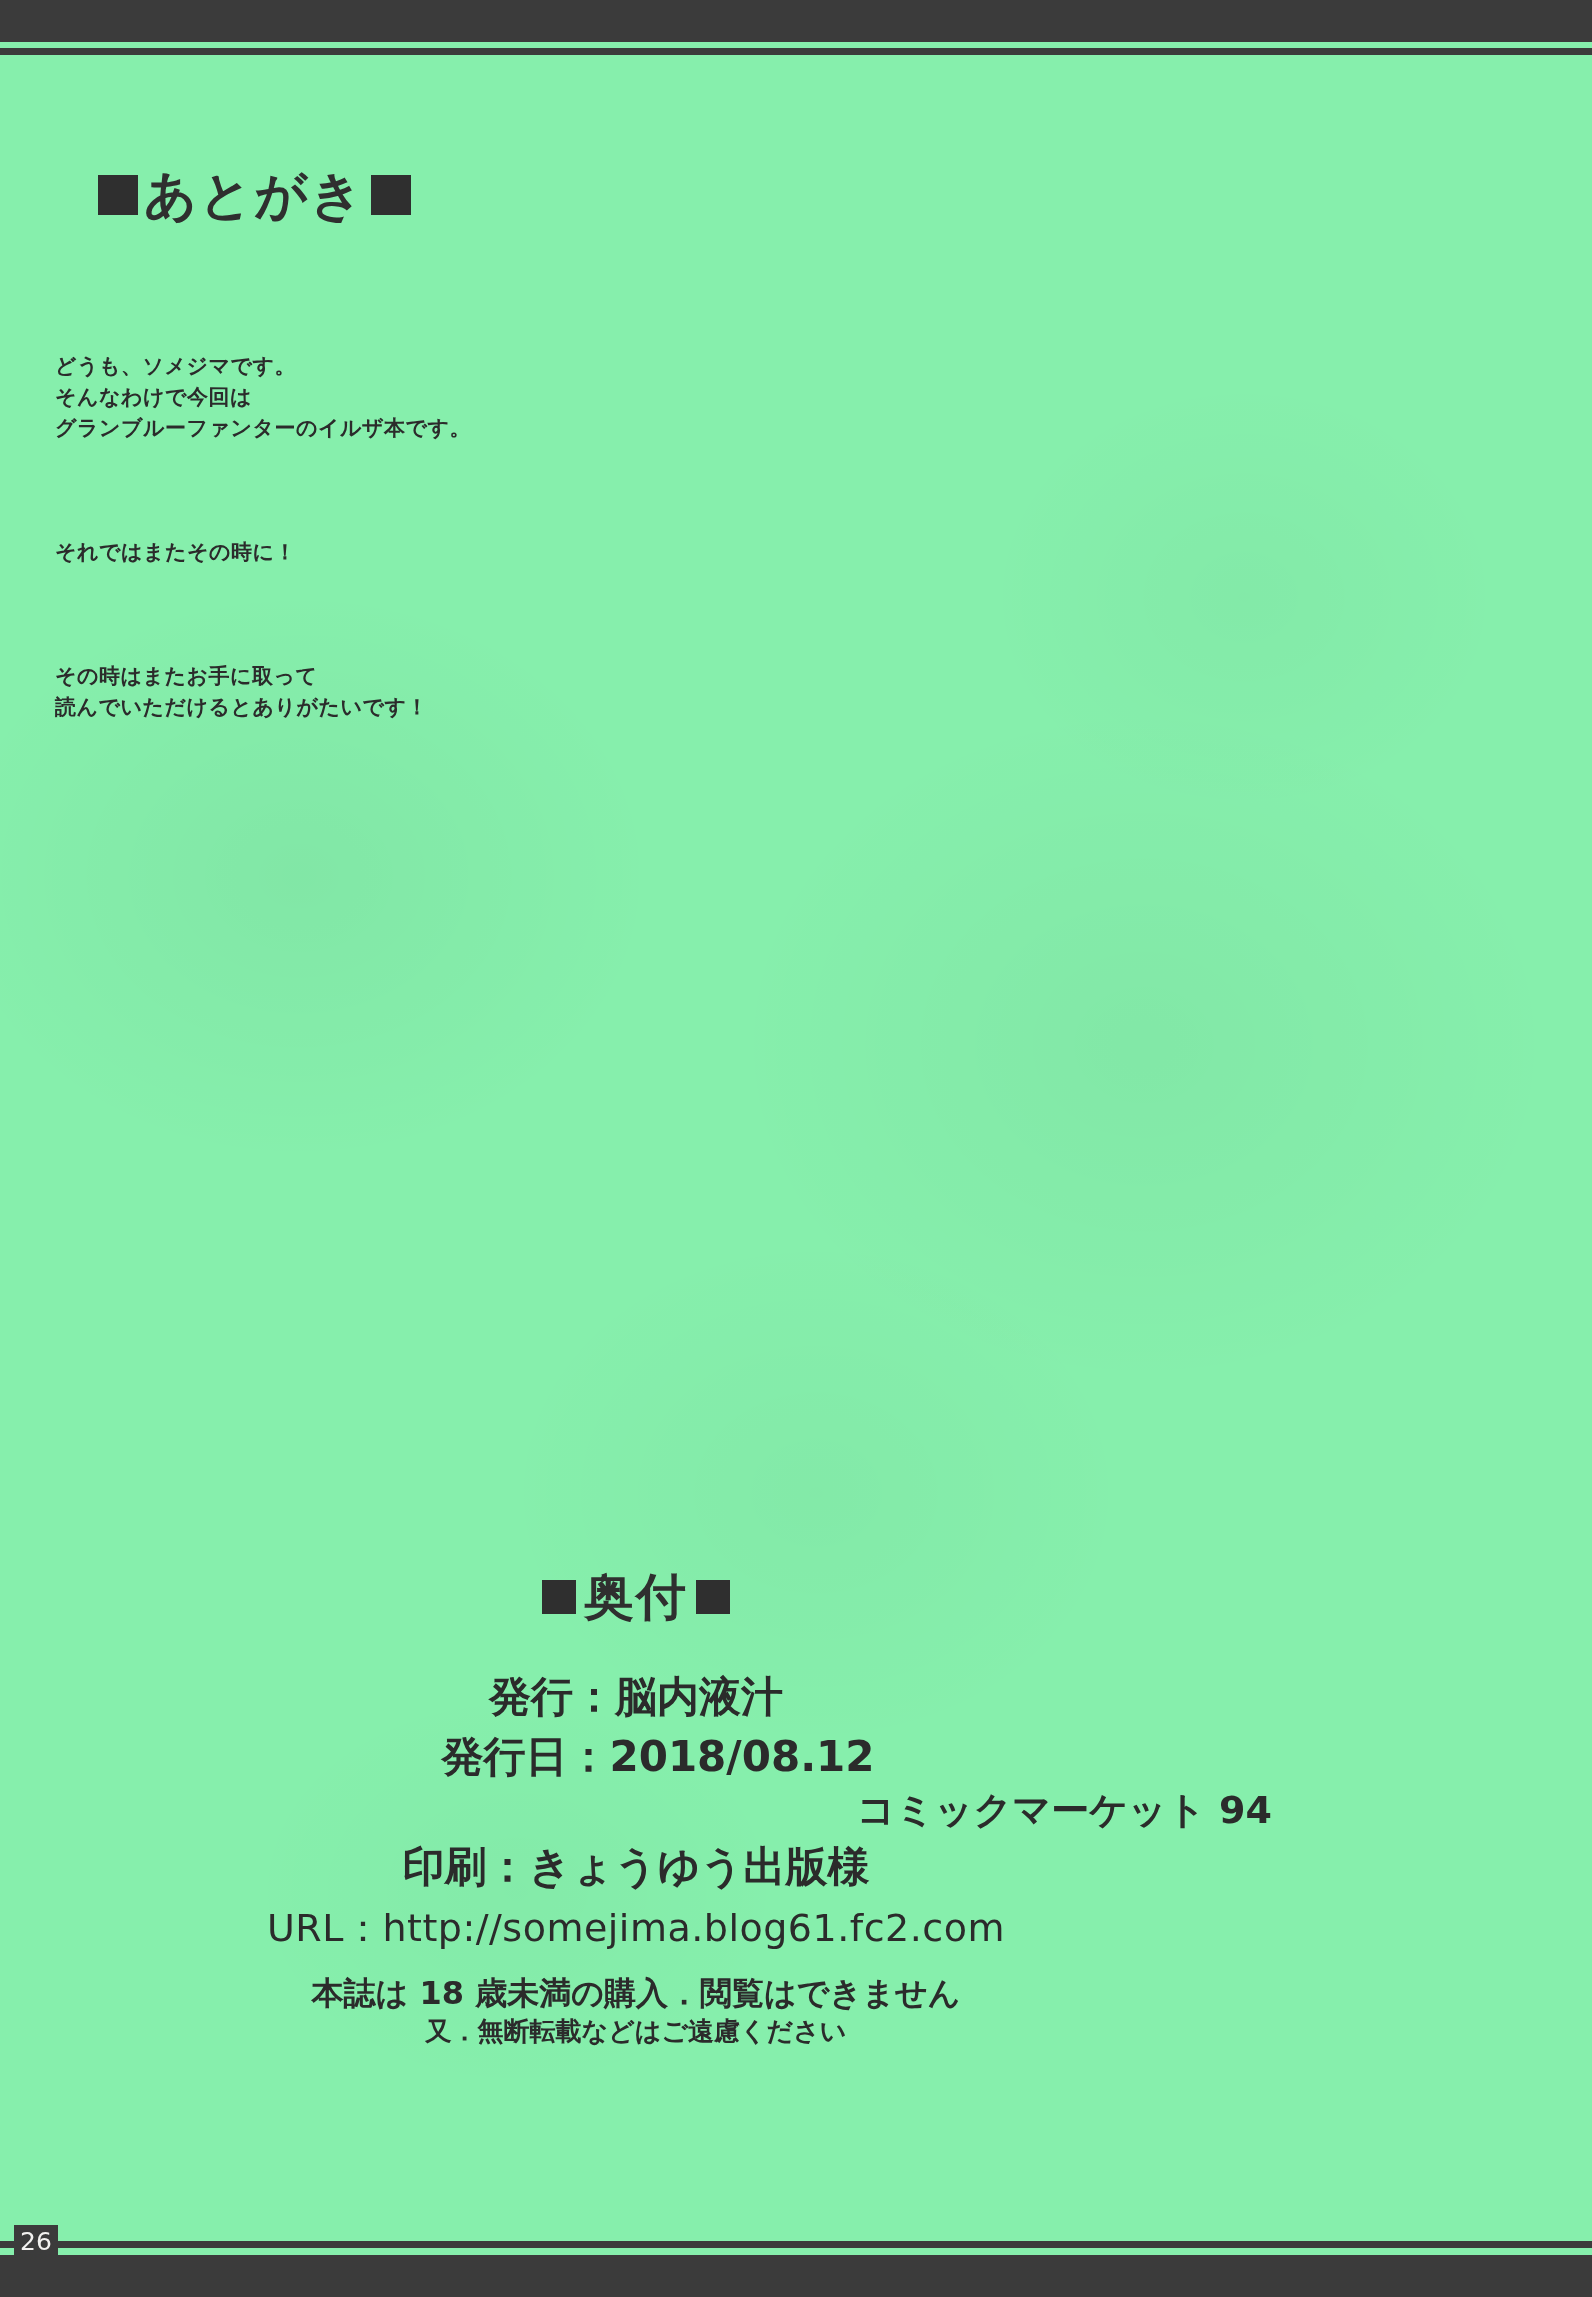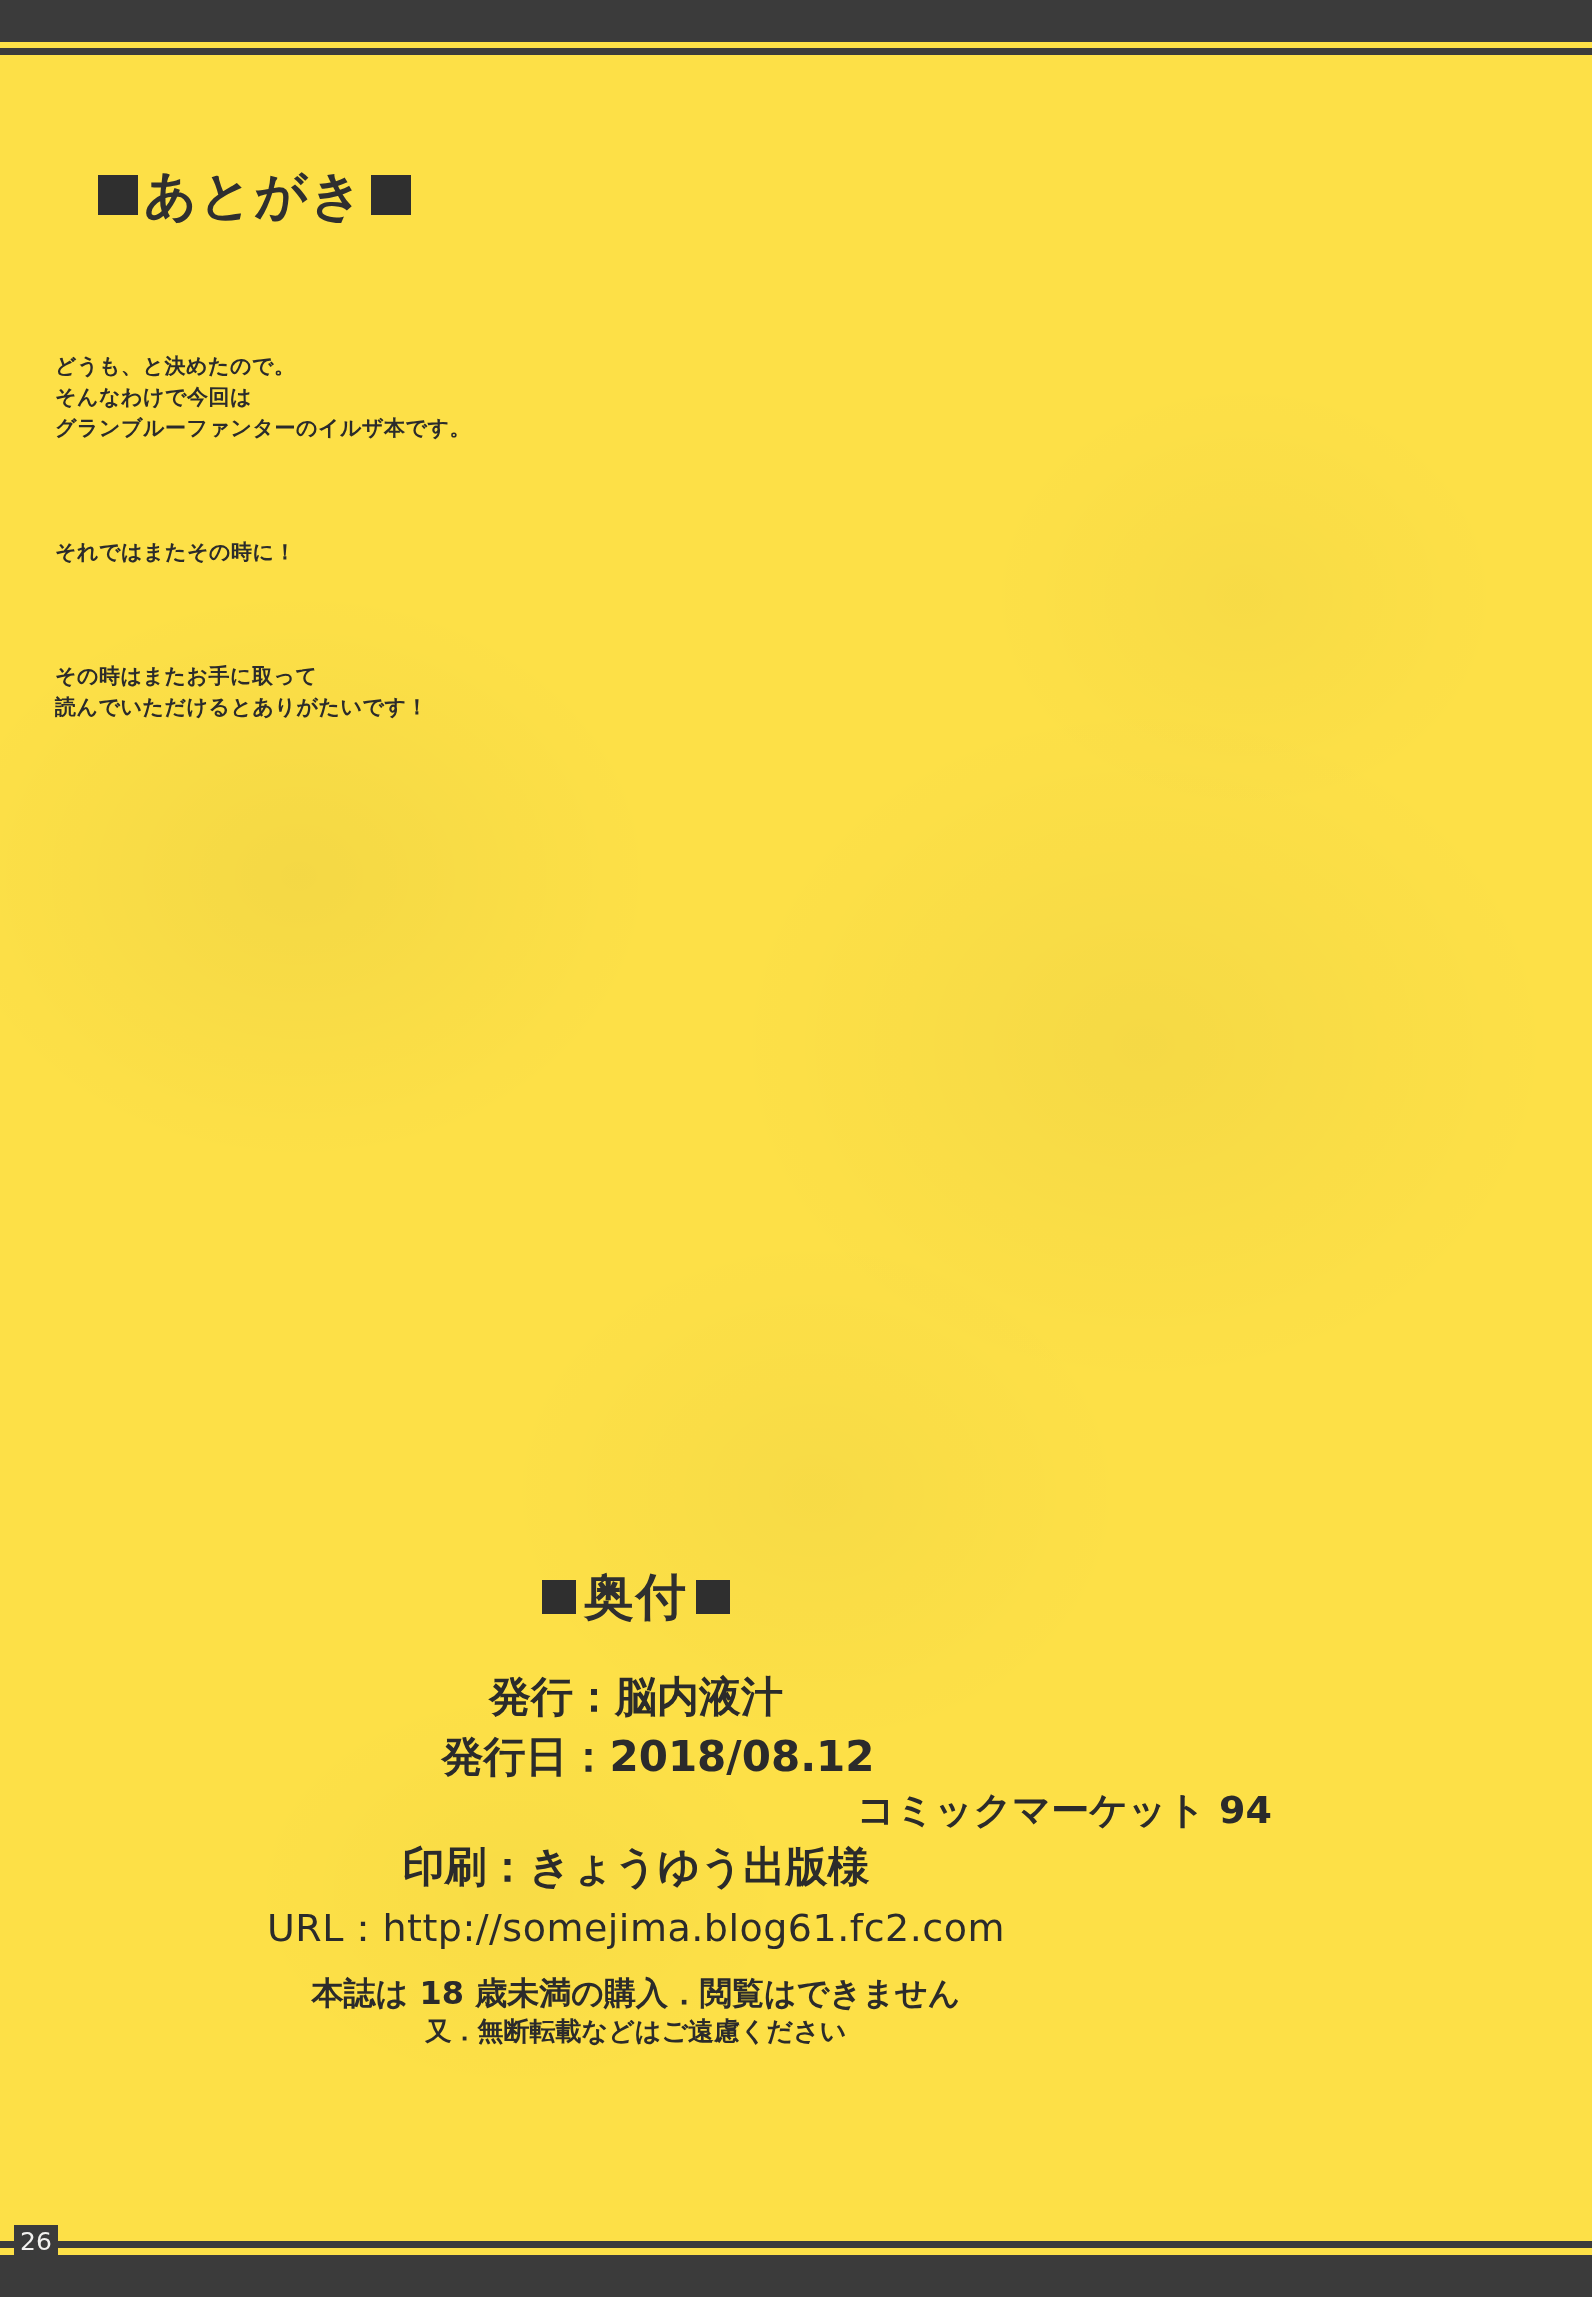--- a/index.html
+++ b/index.html
@@ -11,21 +11,21 @@
     width: 1592px;
     height: 2297px;
     position: relative;
     font-family: "DejaVu Sans", sans-serif;
     overflow: hidden;
   }
 
   .page {
     position: absolute;
     inset: 0;
-    background: #fde047;
+    background: #86efac;
   }
 
   
   .page::before {
     content: "";
     position: absolute;
     inset: 0;
     background:
       radial-gradient(ellipse 517px 418px at 299px 876px, rgba(0,0,0,0.035), rgba(0,0,0,0) 70%),
       radial-gradient(ellipse 597px 498px at 1144px 1045px, rgba(0,0,0,0.03), rgba(0,0,0,0) 70%),
@@ -172,21 +172,21 @@
   <div class="bar-top"></div>
   <div class="bar-top-line"></div>
 
   <div class="afterword-heading">
     <span class="sq"></span>
     <span class="title">あとがき</span>
     <span class="sq"></span>
   </div>
 
   <div class="afterword-body">
-    <div class="para">どうも、と決めたので。
+    <div class="para">どうも、ソメジマです。
 そんなわけで今回は
 グランブルーファンターのイルザ本です。</div>
     <div class="para">それではまたその時に！</div>
     <div class="para">その時はまたお手に取って
 読んでいただけるとありがたいです！</div>
   </div>
 
   <div class="colophon">
     <div class="colophon-heading">
       <span class="sq"></span>

